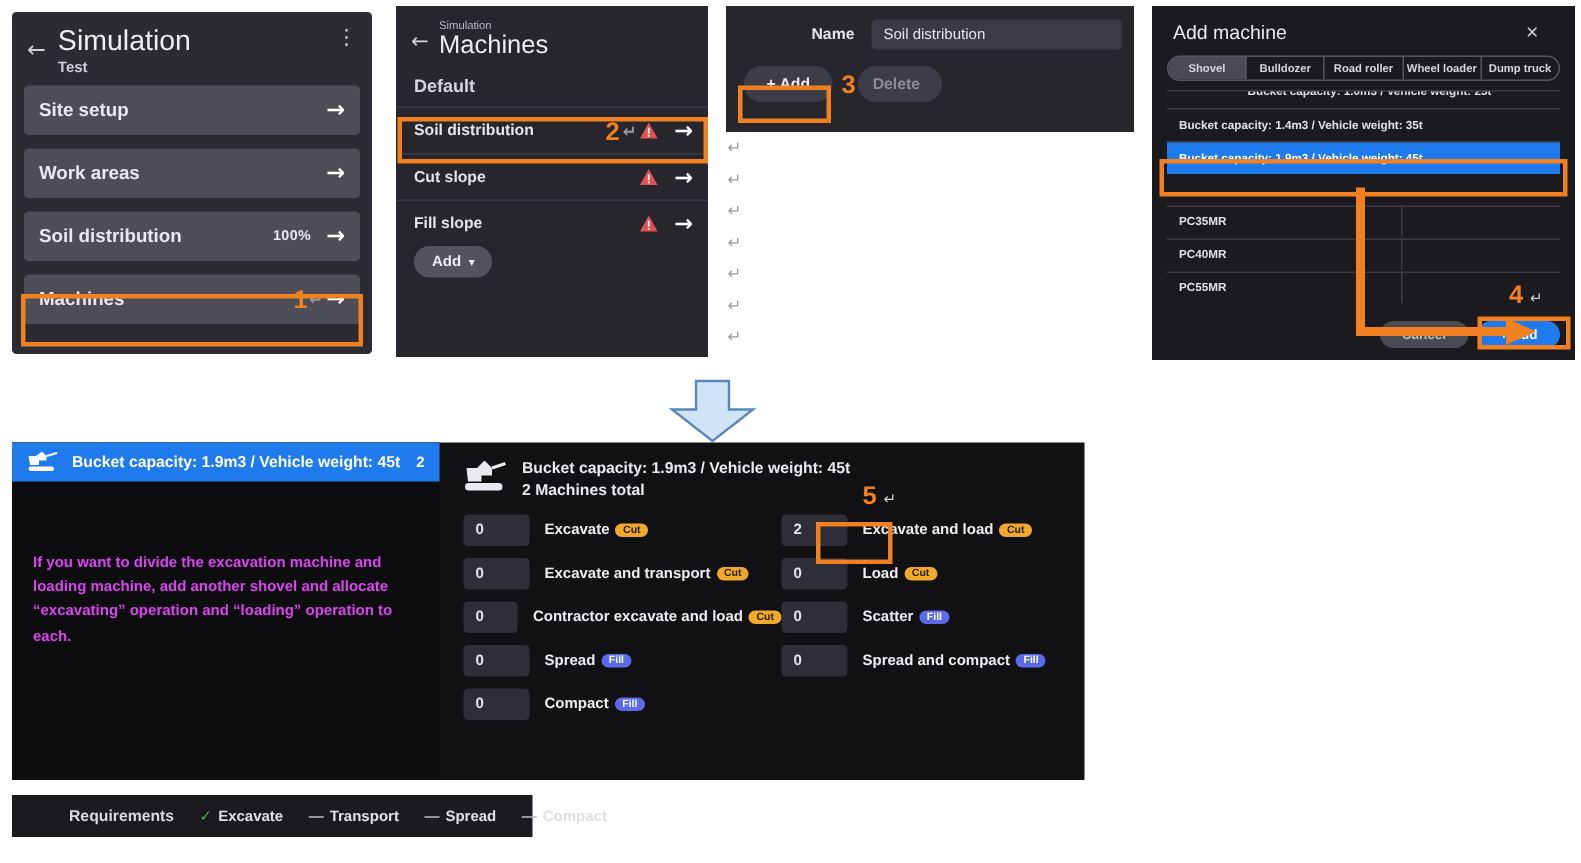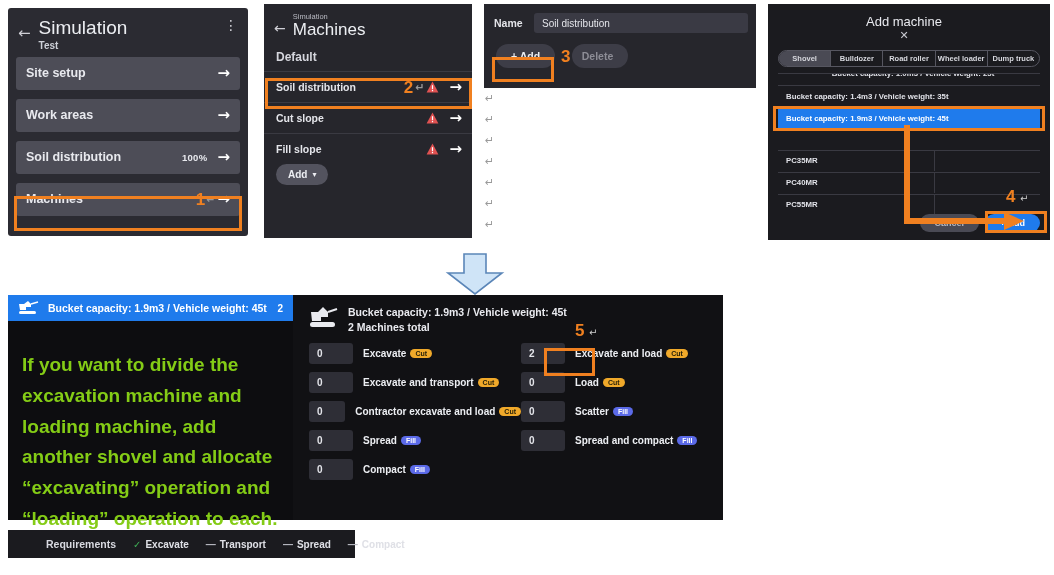--- a/index.html
+++ b/index.html
@@ -55,42 +55,42 @@
   .warn svg{display:block;}
   #p2 .extra{color:#d5d6dd;font-size:12.5px;font-weight:bold;padding:14px 0 8px 12px;}
   .addpill{
     margin-left:12px;display:inline-flex;align-items:center;gap:5px;
     background:#53535e;color:#eceef2;border-radius:13px;padding:5px 12px;font-size:10px;font-weight:bold;
   }
   .addpill .car{font-size:8px;font-family:"DejaVu Sans",sans-serif;}
 
   
   #p3{left:484px;top:4px;width:272px;height:84px;background:#26262c;}
-  #p3 .nrow{display:flex;align-items:center;padding:9px 8px 0 10px;}
+  #p3 .nrow{display:flex;align-items:center;padding:9px 8px 0 10px;margin-left:47px;}
   #p3 .lbl{color:#e4e5ea;font-size:10.5px;font-weight:bold;width:40px;}
   #p3 .field{
     flex:1;height:20px;background:#3a3a44;border-radius:3px;
     display:flex;align-items:center;padding:0 8px;color:#e4e5ea;font-size:10px;
   }
   #p3 .brow{display:flex;align-items:center;gap:6px;padding:11px 0 0 12px;}
   .btn-add-dark{
     background:#3d3d47;color:#eceef2;border-radius:13px;
     padding:6px 15px;font-size:10.5px;font-weight:bold;display:inline-flex;gap:5px;
   }
   .btn-del{
     background:#3d3d47;color:#8d8d96;border-radius:13px;
     padding:6px 15px 6px 10px;font-size:10.5px;font-weight:bold;
     display:inline-flex;gap:4px;align-items:center;
   }
   #p3 .rets{position:absolute;left:1px;top:88px;}
   #p3 .rets div{height:21px;}
 
   
   #p4{left:768px;top:4px;width:282px;height:236px;background:#1b1b1f;}
-  #p4 .dhdr{display:flex;align-items:center;padding:10px 24px 8px 14px;flex-direction:column;}
+  #p4 .dhdr{display:flex;align-items:center;padding:10px 24px 8px 14px;}
   #p4 .dttl{color:#e9eaef;font-size:13px;flex:1;}
   #p4 .dclose{color:#c9cad1;font-size:11px;font-family:"DejaVu Sans",sans-serif;}
   .tabs{display:flex;margin:0 10px;border:1px solid #565660;border-radius:11px;overflow:hidden;height:15px;}
   .tab{
     flex:1;display:flex;align-items:center;justify-content:center;
     color:#d7d8de;font-size:7.5px;font-weight:bold;border-right:1px solid #565660;
   }
   .tab:last-child{border-right:none;}
   .tab.on{background:#4a4a54;}
   .mlist{margin:6px 10px 0 10px;border-top:1px solid #3a3a42;}
@@ -113,21 +113,21 @@
 
   
   #p5{left:8px;top:295px;width:715px;height:225px;background:#111114;}
   #p5 .left{position:absolute;left:0;top:0;width:285px;height:100%;background:#0d0d10;}
   #p5 .selrow{
     height:26px;background:#1f7bec;display:flex;align-items:center;gap:8px;
     padding:0 10px;color:#fff;font-size:10.5px;font-weight:bold;
   }
   #p5 .selrow .cnt{margin-left:auto;font-size:10px;}
   #p5 .note{
-    padding:29px 14px 0 14px;color:#84cc16;font-size:19px;font-weight:bold;line-height:1.62;
+    padding:47px 14px 0 14px;color:#d946ef;font-size:10px;font-weight:bold;line-height:1.62;
   }
   #p5 .right{position:absolute;left:295px;top:0;right:0;height:100%;}
   #p5 .rhdr{display:flex;align-items:flex-start;gap:9px;padding:10px 0 0 6px;}
   #p5 .rhdr .txt{color:#e9eaef;font-size:10.5px;font-weight:bold;line-height:1.42;}
   .oprow{display:flex;align-items:center;margin-top:8px;}
   .opcell{display:flex;align-items:center;width:212px;}
   .opcell .num{
     width:44px;height:21px;background:#2e2e36;border-radius:3px;
     display:flex;align-items:center;padding-left:8px;color:#e4e5ea;font-size:10px;font-weight:bold;
     box-sizing:border-box;

